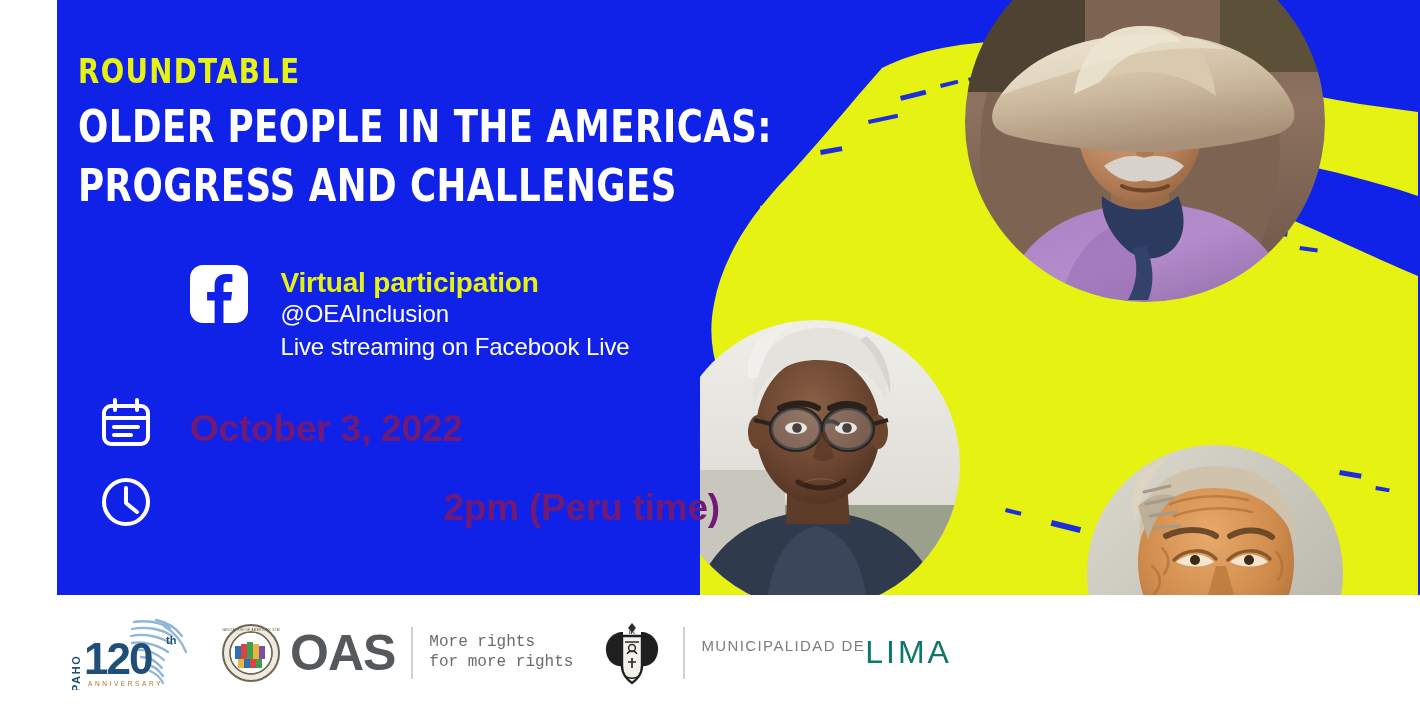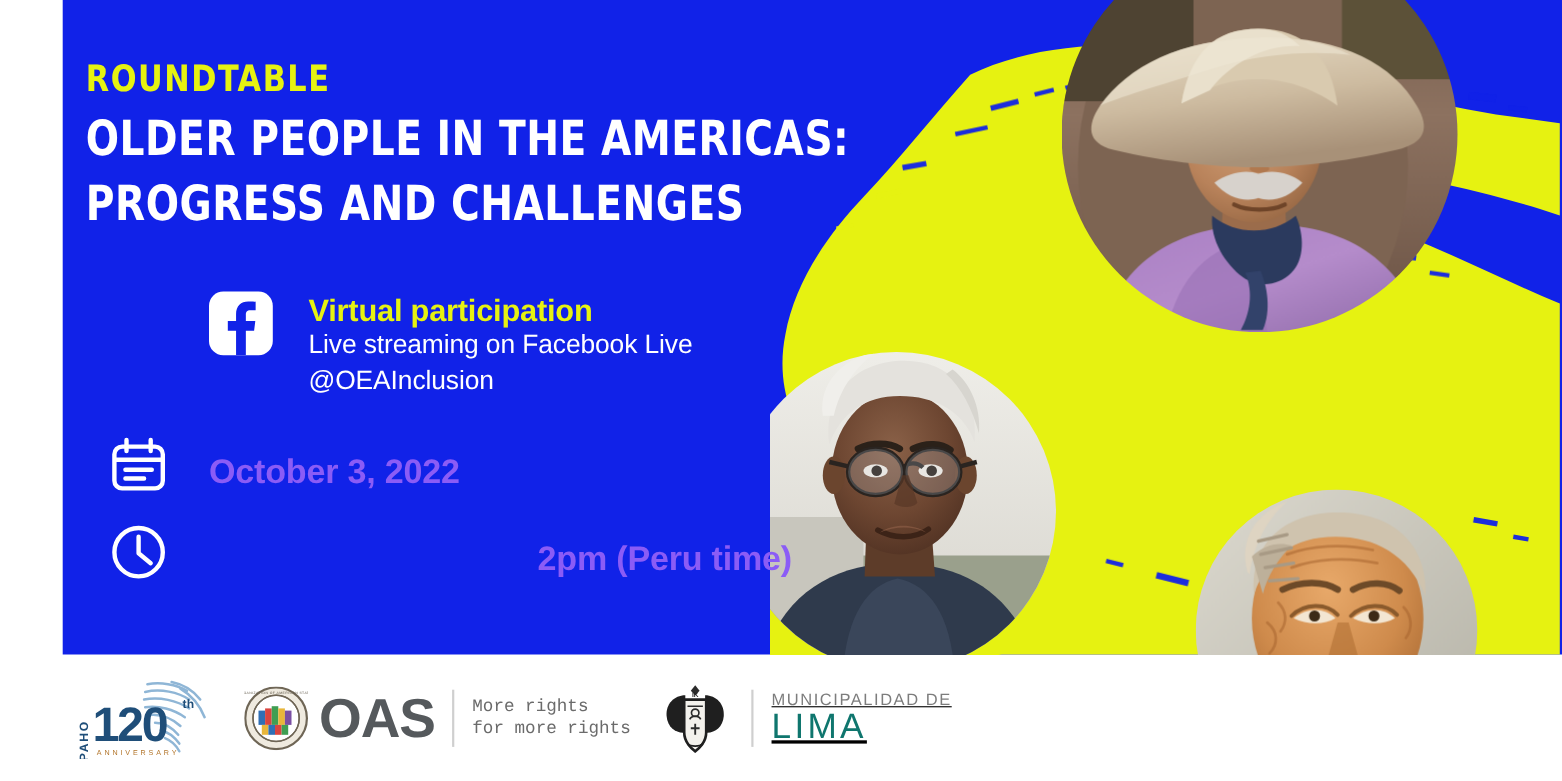--- a/index.html
+++ b/index.html
@@ -110,22 +110,22 @@
     line-height:1.12;
   }
   .sub{
     color:#ffffff;
     font-size:24px;
     line-height:1.34;
     font-weight:normal;
     letter-spacing:-0.1px;
   }
   .big{
-    color:#8b5cf6;
-    font-size:31px;
+    color:#701a75;
+    font-size:37px;
     font-weight:bold;
     letter-spacing:-0.2px;
     line-height:1;
   }
 
   
   .logos{
     position:absolute;
     left:0;top:595px;
     width:1420px;height:115px;
@@ -144,21 +144,21 @@
     width:2px;height:52px;
     background:#cfcfcf;
     margin:0 16px;
   }
   .oas-tag{
     color:#6b6b6b;
     font-size:16px;
     line-height:1.22;
     font-family:Liberation Mono, monospace;
   }
-  .lima-txt{display:flex;flex-direction:column;justify-content:center;text-decoration:underline;}
+  .lima-txt{display:flex;flex-direction:row;justify-content:center;}
   .lima-top{
     color:#7d7d7d;
     font-size:15px;
     letter-spacing:1.4px;
     font-family:"Liberation Sans",sans-serif;
   }
   .lima-big{
     color:#0f766e;
     font-size:32px;
     line-height:.98;
@@ -449,22 +449,22 @@
       <div class="row row-fb">
         <div class="ic">
           <div class="fb-badge">
             <svg width="58" height="58" viewBox="0 0 58 58" xmlns="http://www.w3.org/2000/svg">
               <path d="M33.5 58V35.6h7.5l1.1-8.7h-8.6v-5.6c0-2.5.7-4.2 4.3-4.2h4.6V9.3c-.8-.1-3.5-.3-6.7-.3-6.6 0-11.1 4-11.1 11.4v6.5h-7.5v8.7h7.5V58h8.9z" fill="#1122e8"></path>
             </svg>
           </div>
         </div>
         <div class="txt">
           <div class="hl">Virtual participation</div>
+          <div class="sub">@OEAInclusion</div>
           <div class="sub">Live streaming on Facebook Live</div>
-          <div class="sub">@OEAInclusion</div>
         </div>
       </div>
 
       <div class="row row-date">
         <div class="ic">
           <svg width="52" height="52" viewBox="0 0 52 52" xmlns="http://www.w3.org/2000/svg">
             <rect x="4" y="9" width="44" height="38" rx="7" ry="7" fill="none" stroke="#ffffff" stroke-width="4"></rect>
             <path d="M4 21 H48" stroke="#ffffff" stroke-width="4"></path>
             <path d="M15 3 V13 M37 3 V13" stroke="#ffffff" stroke-width="4" stroke-linecap="round"></path>
             <path d="M14 30 H38 M14 38 H31" stroke="#ffffff" stroke-width="4" stroke-linecap="round"></path>

